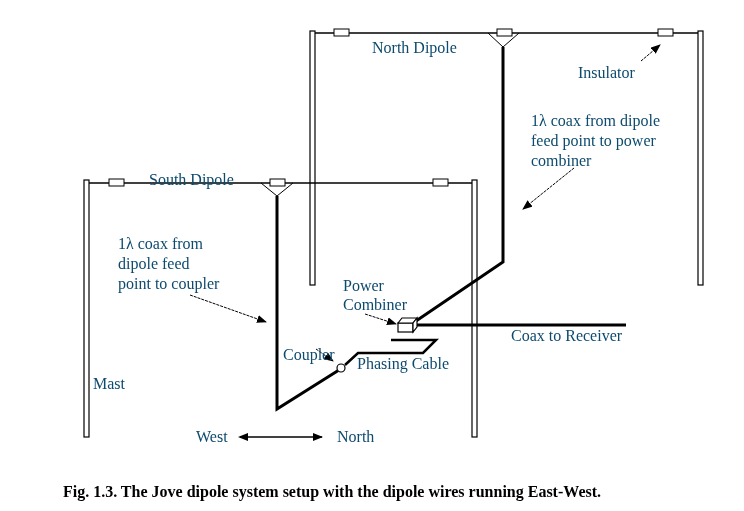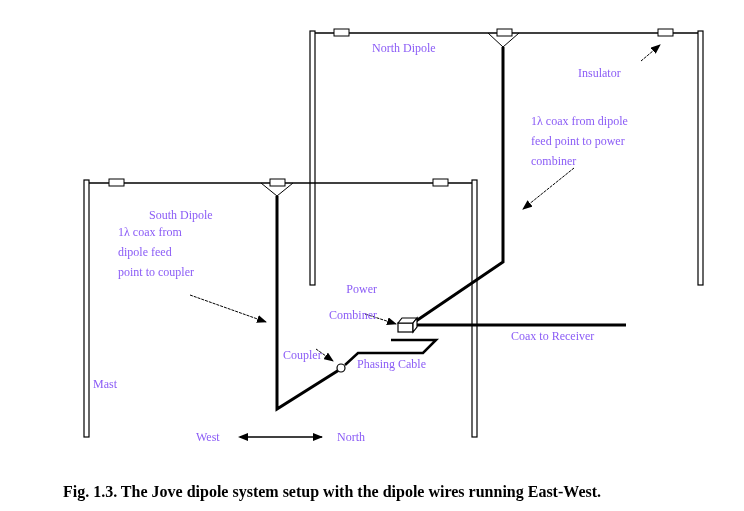--- a/index.html
+++ b/index.html
@@ -1,18 +1,18 @@
 <!DOCTYPE html>
 <html><head>
   <meta charset="utf-8">
   <style>
     html, body { margin: 0; padding: 0; background: #ffffff; }
     body { width: 744px; height: 511px; position: relative; overflow: hidden; }
     #canvas { position: absolute; left: 0; top: 0; }
-    .lbl { position: absolute; font-family: "Liberation Serif", "DejaVu Serif", serif; font-size: 12px; color: #8b5cf6; line-height: 18px; white-space: nowrap; }
+    .lbl { position: absolute; font-family: "Liberation Serif", "DejaVu Serif", serif; font-size: 16px; color: #0c4a6e; line-height: 18px; white-space: nowrap; }
     .ml { white-space: pre; }
     .caption { position: absolute; left: 0; width: 664px; top: 483px; text-align: center; font-family: "Liberation Serif", "DejaVu Serif", serif; font-weight: bold; font-size: 16px; color: #000; }
   </style>
 </head>
 <body>
 
 <svg id="canvas" width="744" height="511" viewBox="0 0 744 511">
   <defs>
     <marker id="ah" markerWidth="10" markerHeight="8" refX="9" refY="4" orient="auto" markerUnits="userSpaceOnUse">
       <path d="M0,0 L10,4 L0,8 Z" fill="#000"></path>
@@ -58,29 +58,29 @@
   <line x1="574" y1="168" x2="523" y2="209" stroke="#000" stroke-width="1" stroke-dasharray="3,1" marker-end="url(#ah)"></line>
   <line x1="190" y1="295" x2="266" y2="322" stroke="#000" stroke-width="1" stroke-dasharray="3,1" marker-end="url(#ah)"></line>
   <line x1="365" y1="314" x2="396" y2="324" stroke="#000" stroke-width="1" stroke-dasharray="3,1" marker-end="url(#ah)"></line>
   <line x1="316" y1="349" x2="333" y2="361" stroke="#000" stroke-width="1" stroke-dasharray="3,1" marker-end="url(#ah)"></line>
 
   <line x1="240" y1="437" x2="322" y2="437" stroke="#000" stroke-width="1.3" marker-end="url(#ah)" marker-start="url(#ahs)"></line>
   <path d="M238,437 L248,433 L248,441 Z" fill="#000"></path>
 </svg>
 
 <div class="lbl" style="left:372px; top:39px;">North Dipole</div>
-<div class="lbl" style="left:149px; top:206px;">South Dipole</div>
+<div class="lbl" style="left:149px; top:171px;">South Dipole</div>
 <div class="lbl" style="left:578px; top:64px;">Insulator</div>
 <div class="lbl ml" style="left:531px; top:111px; line-height:20px;">1λ coax from dipole
 feed point to power
 combiner</div>
-<div class="lbl ml" style="left:118px; top:222px; line-height:20px;">1λ coax from
+<div class="lbl ml" style="left:118px; top:234px; line-height:20px;">1λ coax from
 dipole feed
 point to coupler</div>
-<div class="lbl ml" style="left:329px; top:276px; text-align:right; line-height:26px;">Power
+<div class="lbl ml" style="left:343px; top:276px; text-align:left; line-height:19px;">Power
 Combiner</div>
 <div class="lbl" style="left:283px; top:331px;margin-top:15px;">Coupler</div>
 <div class="lbl" style="left:357px; top:355px;">Phasing Cable</div>
 <div class="lbl" style="left:511px; top:327px;">Coax to Receiver</div>
 <div class="lbl" style="left:93px; top:375px;text-align:center;">Mast</div>
 <div class="lbl" style="left:196px; top:428px;">West</div>
 <div class="lbl" style="left:337px; top:428px;">North</div>
 
 <div class="caption">Fig. 1.3.  The Jove dipole system setup with the dipole wires running East-West.</div>
 

